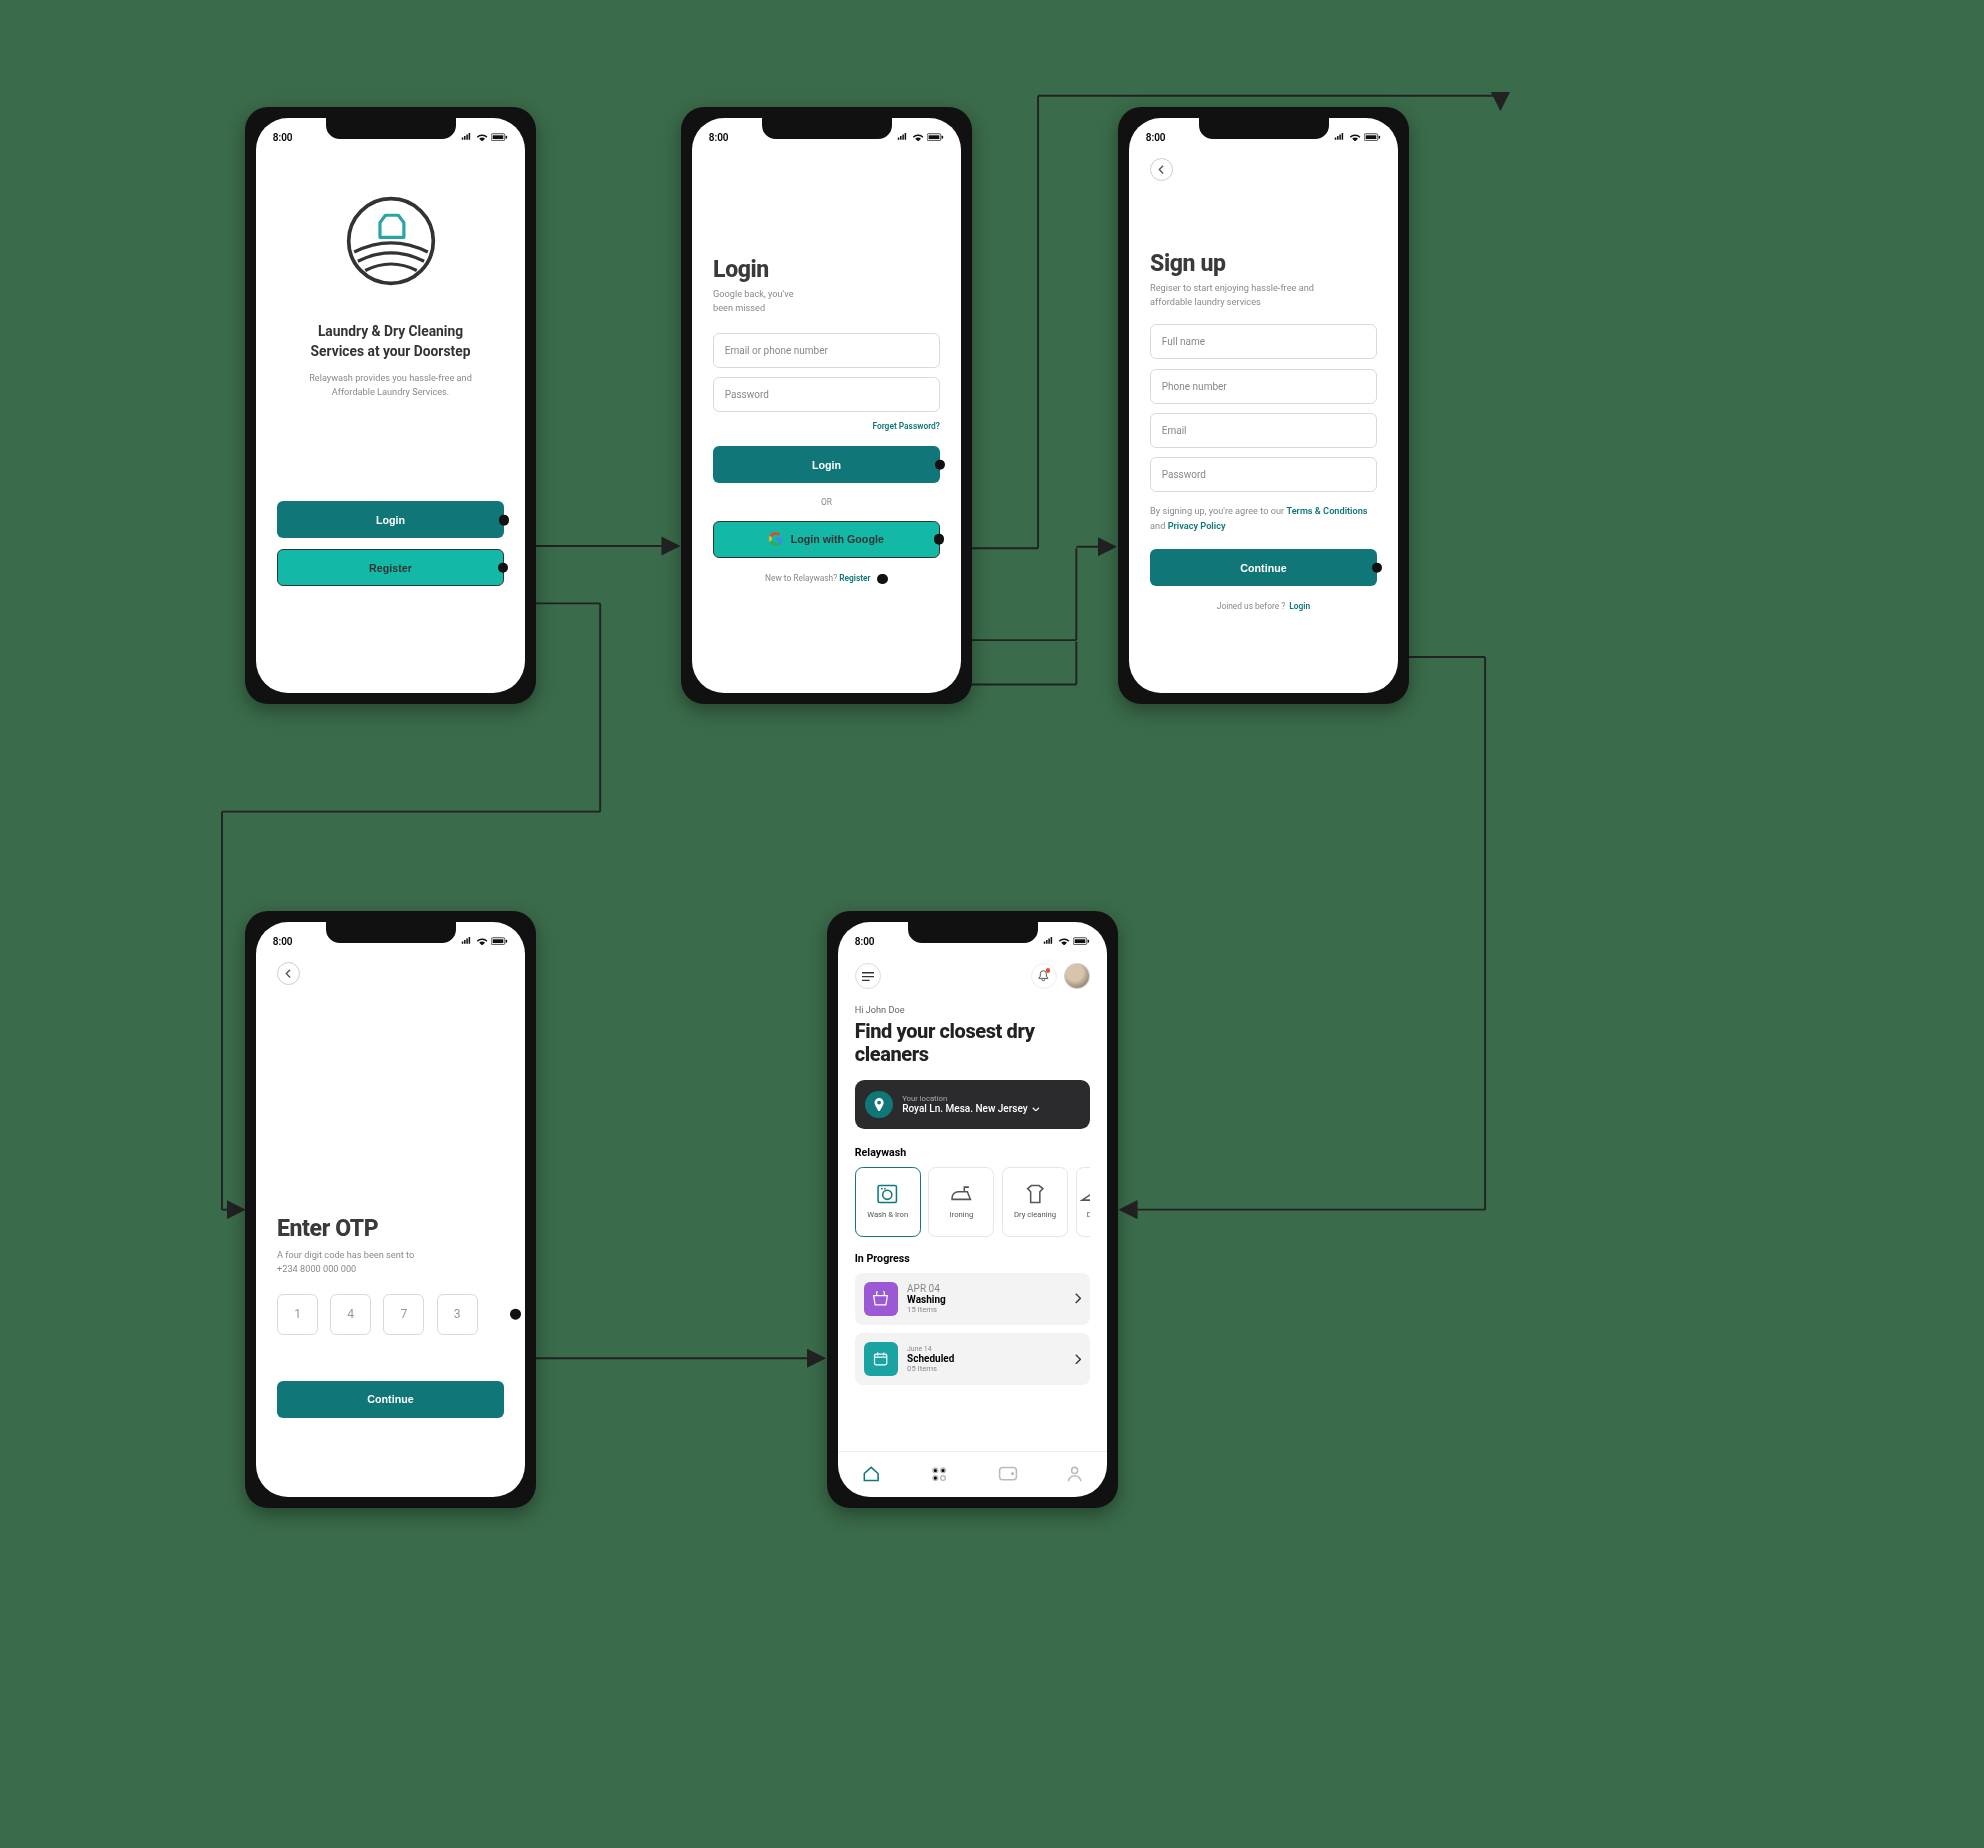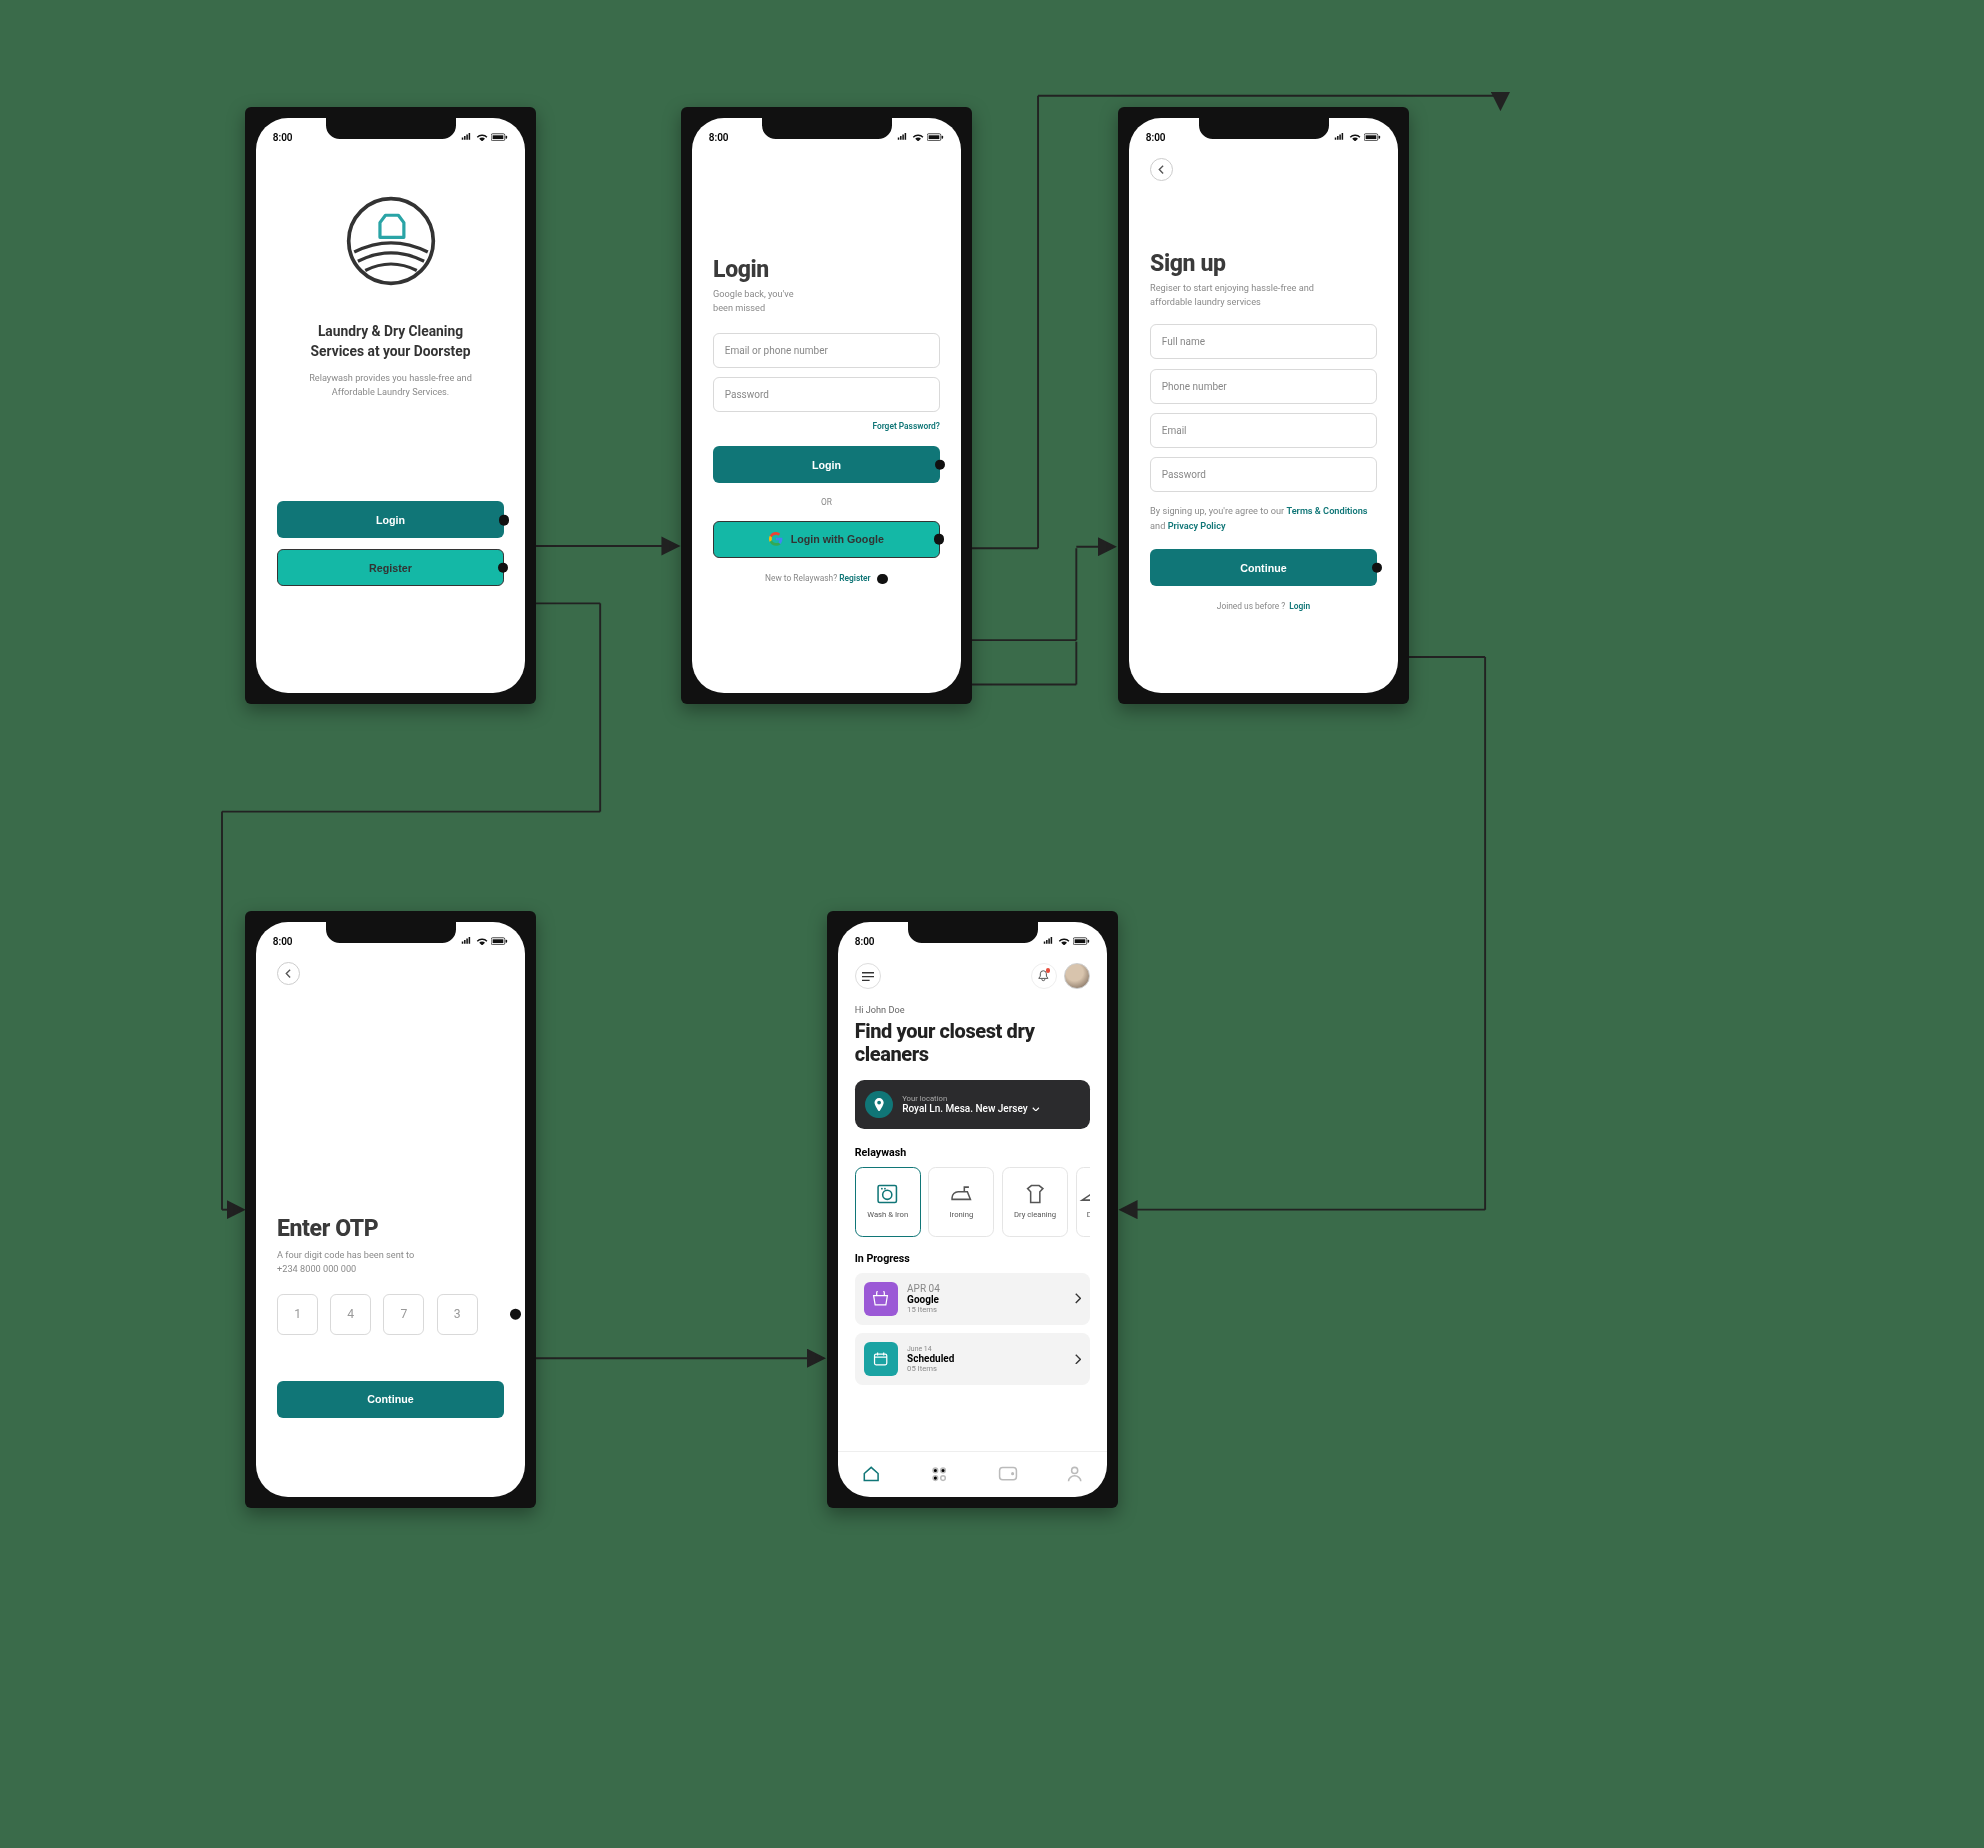--- a/index.html
+++ b/index.html
@@ -8,21 +8,21 @@
     font-family: -apple-system, BlinkMacSystemFont, "Segoe UI", Roboto, Helvetica, Arial, sans-serif;
     width: 1985px;
     height: 1849px;
     position: relative;
   }
   .phone {
     position: absolute;
     width: 291px;
     height: 597px;
     background: #111;
-    border-radius: 6px;
+    border-radius: 23px;
     padding: 10.7px;
     box-shadow: 0 6.1px 18.4px rgba(0,0,0,.35);
   }
   .screen {
     width: 100%; height: 100%;
     background: #fff;
     border-radius: 32px;
     overflow: hidden;
     position: relative;
     display: flex;
@@ -454,21 +454,21 @@
       <div style="font-size:10.7px;font-weight:700;margin-top:15.3px;">In Progress</div>
 
       <div class="order-card" style="margin-top:7.7px;">
         <div class="order-icon" style="background:#9b59d6;">
           <svg width="17" height="15.3" viewBox="0 0 22 20">
               <path d="M2 6h18l-2 12H4z M6 6V3a5 5 0 0 1 10 0v3" fill="none" stroke="#fff" stroke-width="1.6"></path>
             </svg>
         </div>
         <div style="flex:1;">
           <div style="font-size:10px;color:#888;">APR 04</div>
-          <div style="font-size:10px;font-weight:700;">Google</div>
+          <div style="font-size:10px;font-weight:700;">Washing</div>
           <div style="font-size:7.7px;color:#888;">15 Items</div>
         </div>
         <svg width="6.1" height="10.7" viewBox="0 0 8 14">
             <path d="M1 1l6 6-6 6" stroke="#333" stroke-width="1.8" fill="none"></path>
           </svg>
       </div>
 
       <div class="order-card" style="margin-top:7.7px;">
         <div class="order-icon" style="background:#1aa3a3;">
           <svg width="15.3" height="15.3" viewBox="0 0 20 20">

